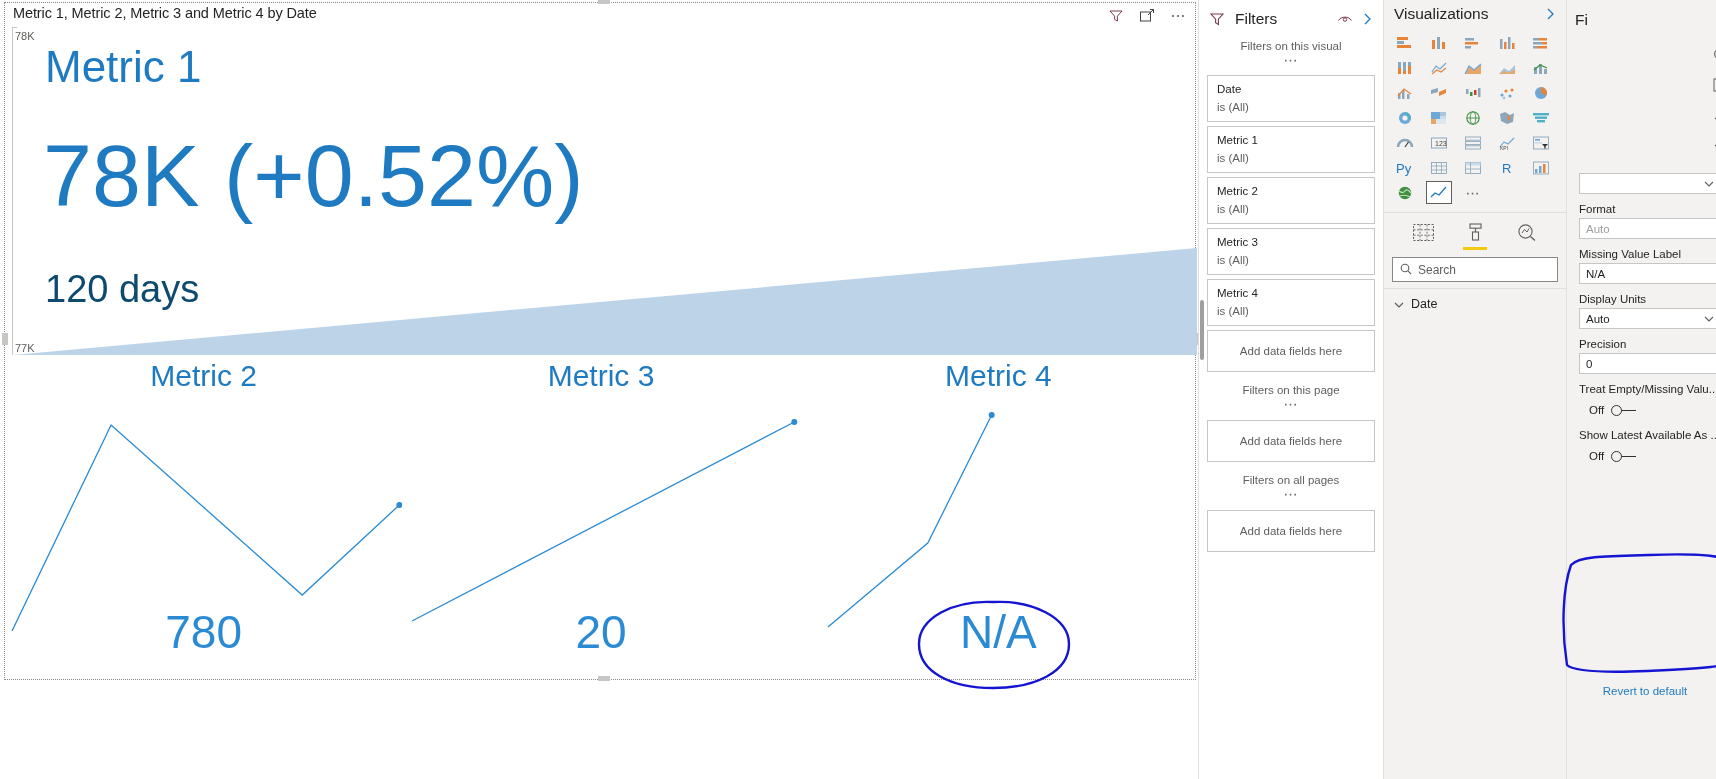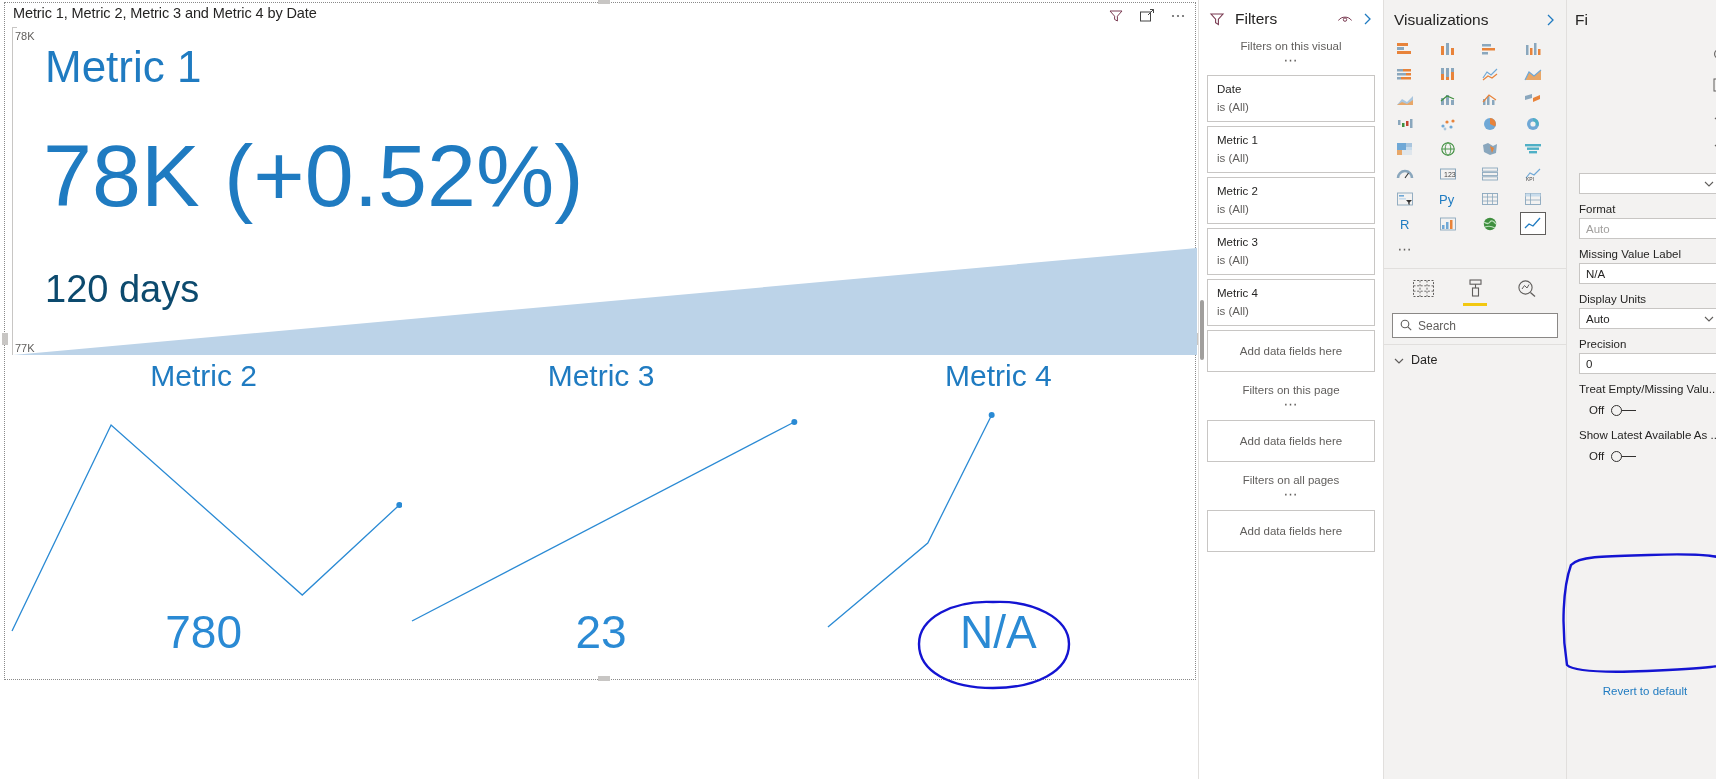--- a/index.html
+++ b/index.html
@@ -231,31 +231,31 @@
     position: relative;
     flex: 0 0 183px;
     width: 183px;
     height: 779px;
     background: #f3f2f1;
     border-left: 1px solid #e1dfdd;
   }
   .vz-header {
     display: flex;
     align-items: center;
-    padding: 11px 8px 6px 10px;
+    padding: 5px 8px 6px 10px;
   }
   .vz-title {
     font-size: 15.5px;
     color: #252423;
     flex: 1 1 auto;
   }
   .vz-grid {
     padding: 2px 6px 2px 8px;
     display: grid;
-    grid-template-columns: repeat(4, 1fr);
+    grid-template-columns: repeat(5, 1fr);
     gap: 2px 2px;
     align-content: start;
   }
   .vz-ico {
     width: 26px; height: 23px;
     display: flex; align-items: center; justify-content: center;
     background: transparent;
     border: 1px solid transparent;
   }
   .vz-ico.selected {
@@ -456,21 +456,21 @@
           </svg>
           <div class="kc-value">780</div>
         </div>
 
         <div class="kpi-card">
           <div class="kc-name">Metric 3</div>
           <svg class="kc-spark" viewBox="0 0 397 240" preserveAspectRatio="none">
             <polyline points="10,226 392,27" fill="none" stroke="#2a8ad4" stroke-width="1.3" vector-effect="non-scaling-stroke"></polyline>
             <circle cx="392" cy="27" r="3" fill="#2a8ad4"></circle>
           </svg>
-          <div class="kc-value">23</div>
+          <div class="kc-value">20</div>
         </div>
 
         <div class="kpi-card">
           <div class="kc-name">Metric 4</div>
           <svg class="kc-spark" viewBox="0 0 398 240" preserveAspectRatio="none">
             <polyline points="28,232 128,148 192,20" fill="none" stroke="#2a8ad4" stroke-width="1.3" vector-effect="non-scaling-stroke"></polyline>
             <circle cx="192" cy="20" r="3" fill="#2a8ad4"></circle>
           </svg>
           <div class="kc-value">N/A</div>
         </div>

